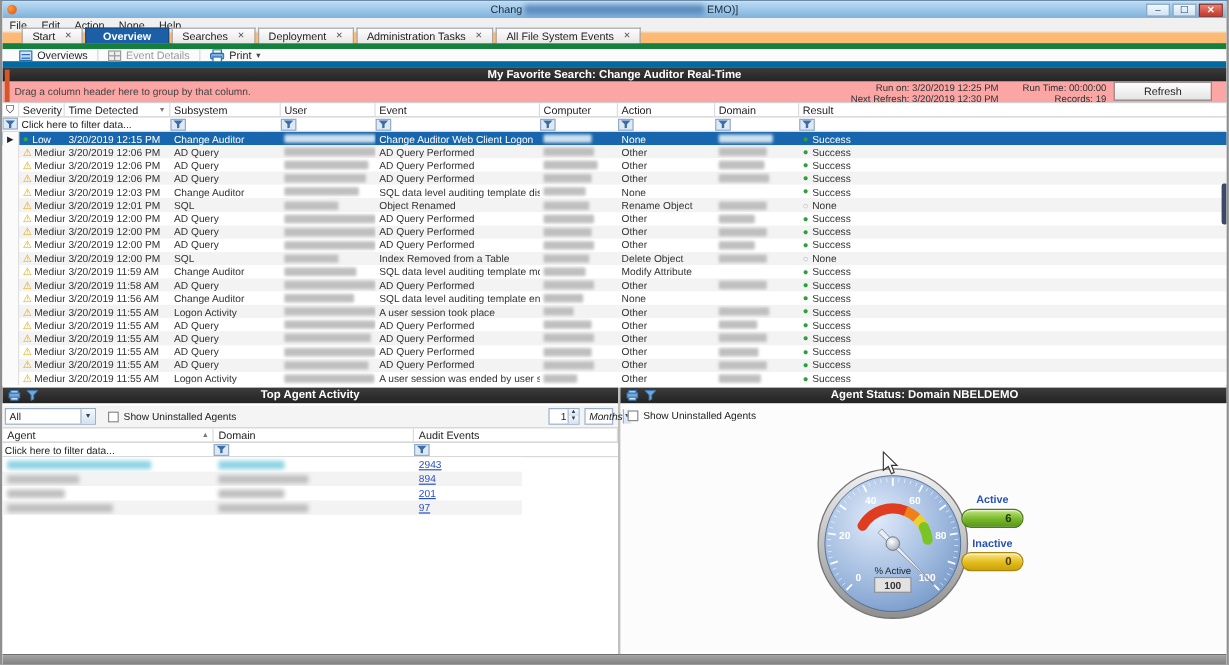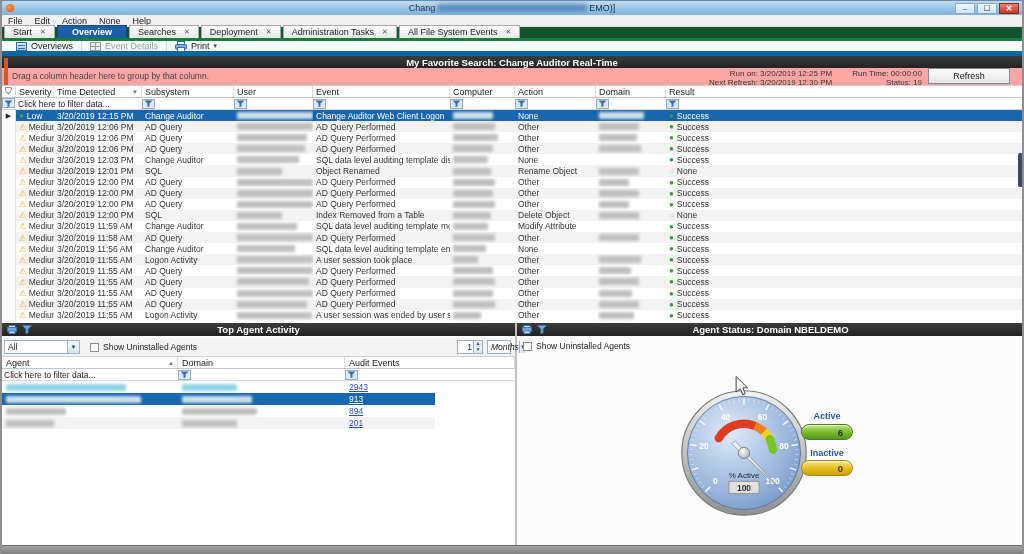--- a/index.html
+++ b/index.html
@@ -18,21 +18,21 @@
   #win-buttons { margin-left:auto; display:flex; gap:2px; margin-right:3px; position:relative; z-index:2; }
   .winbtn { width:20px; height:11px; font-size:8px; line-height:10px; text-align:center;
     border:1px solid #89a8c4; background:linear-gradient(#f3f9fe,#cfe2f2); color:#24425e; }
   .winbtn.close { background:linear-gradient(#e98274,#c43a2a); color:#fff; border-color:#8f2317; font-weight:bold; }
 
   
   #menubar { left:0; top:14px; width:100%; height:12px; background:#f0f0f0; display:flex; align-items:center; gap:12px; padding-left:6px; border-bottom:1px solid #e3e3e3; }
   .menu-item { font-size:9px; color:#222; }
 
   
-  #tabstrip { left:0; top:26px; width:100%; height:14px; background:#14532d; display:flex; align-items:flex-end; padding-left:2px; border-bottom:3px solid #15803d; }
+  #tabstrip { left:0; top:26px; width:100%; height:14px; background:#fdba74; display:flex; align-items:flex-end; padding-left:16px; border-bottom:5px solid #15803d; }
   .tab { height:13px; display:flex; align-items:center; padding:0 8px; font-size:9px; color:#222;
     background:linear-gradient(#fdfdfd,#e7e7e7); border:1px solid #a8a8a8; border-bottom:none; margin-right:2px; }
   .tab .x { margin-left:8px; font-size:7px; color:#555; }
   .tab.active { background:#1d5fa7; color:#fff; font-weight:bold; border-color:#164a85; padding:0 14px; }
 
   
   #toolbar { left:0; top:40px; width:100%; height:15px; background:#fbfbfb; display:flex; align-items:center; padding-left:6px; border-bottom:5px solid #0369a1; }
   .tool-item { display:flex; align-items:center; gap:4px; font-size:9px; color:#222; padding:0 8px; }
   .tool-item.disabled { color:#9a9a9a; }
   .tool-sep { width:1px; height:10px; background:#d8d8d8; }
@@ -216,21 +216,21 @@
 
   <div id="infoband" class="abs">
     <div id="group-hint">Drag a column header here to group by that column.</div>
     <div id="runinfo">
       <div class="runcol">
         <div><span>Run on:</span> <span>3/20/2019 12:25 PM</span></div>
         <div><span>Next Refresh:</span> <span>3/20/2019 12:30 PM</span></div>
       </div>
       <div class="runcol">
         <div><span>Run Time:</span> <span>00:00:00</span></div>
-        <div><span>Status:</span> <span>19</span></div>
+        <div><span>Records:</span> <span>19</span></div>
       </div>
     </div>
     <div id="refresh-btn">Refresh</div>
   </div>
   <div id="orange-strip" class="abs"></div>
 
   <div id="eheader" class="abs egrid-row">
       <div class="hcell">⛉</div>
       <div class="hcell">Severity</div>
       <div class="hcell">Time Detected<span class="sort-arrow">▼</span></div>
@@ -818,51 +818,51 @@
         <div class="cell">
           <span class="blur-bar hl" style="width: 120px;"></span>
         </div>
         <div class="cell">
           <span class="blur-bar hl" style="width: 55px;"></span>
         </div>
         <div class="cell">
           <a class="evlink">2943</a>
         </div>
       </div>
-      <div class="arow agrid-row selected">
-        <div class="cell">
-          <span class="blur-bar" style="width: 135px;"></span>
-        </div>
-        <div class="cell">
-          <span class="blur-bar" style="width: 70px;"></span>
-        </div>
-        <div class="cell">
-          <a class="evlink">913</a>
-        </div>
-      </div>
       <div class="arow agrid-row">
         <div class="cell">
           <span class="blur-bar" style="width: 60px;"></span>
         </div>
         <div class="cell">
           <span class="blur-bar" style="width: 75px;"></span>
         </div>
         <div class="cell">
           <a class="evlink">894</a>
         </div>
       </div>
       <div class="arow agrid-row">
         <div class="cell">
           <span class="blur-bar" style="width: 48px;"></span>
         </div>
         <div class="cell">
           <span class="blur-bar" style="width: 55px;"></span>
         </div>
         <div class="cell">
           <a class="evlink">201</a>
+        </div>
+      </div>
+      <div class="arow agrid-row">
+        <div class="cell">
+          <span class="blur-bar" style="width: 88px;"></span>
+        </div>
+        <div class="cell">
+          <span class="blur-bar" style="width: 75px;"></span>
+        </div>
+        <div class="cell">
+          <a class="evlink">97</a>
         </div>
       </div>
     </div>
 
   <div id="as-header" class="darkbar">
     <div class="panel-icons">
       <svg width="10" height="9" viewBox="0 0 10 9">
           <rect x="0.5" y="2.5" width="9" height="4" fill="#6fa8dc" stroke="#3d7ab5"></rect>
           <rect x="2" y="0.5" width="6" height="2" fill="#cfe2f3" stroke="#3d7ab5"></rect>
           <rect x="2" y="6" width="6" height="2.5" fill="#cfe2f3" stroke="#3d7ab5"></rect>

